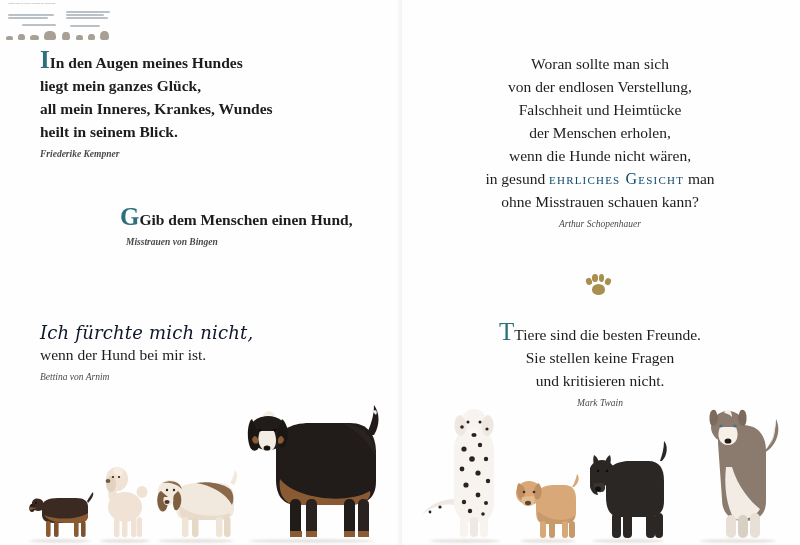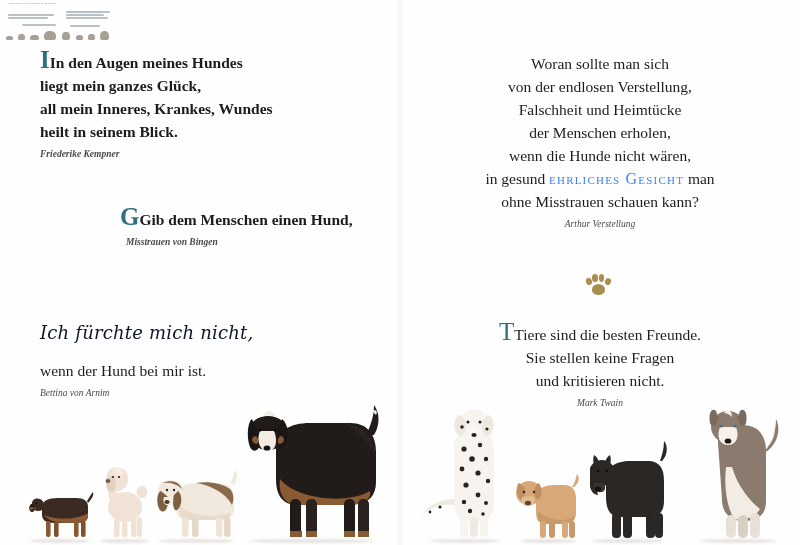--- a/index.html
+++ b/index.html
@@ -94,21 +94,21 @@
     font-family: "Liberation Serif", serif;
     margin-top: 6px;
     white-space: nowrap;
   }
   .center { text-align: center; }
   .center .qline { display: block; }
 
   .smallcaps {
     font-variant: small-caps;
     letter-spacing: 1.2px;
-    color: #3b82f6;
+    color: #0c4a6e;
     font-size: 16px;
   }
 
   .script {
     font-family: "DejaVu Serif", serif;
     font-style: italic;
     font-size: 18px;
     color: #0f172a;
     letter-spacing: .2px;
     white-space: nowrap;
@@ -195,33 +195,33 @@
     <div class="author">Friederike Kempner</div>
   </div>
 
   <div class="quote" style="left:120px; top:205px;font-weight:bold;">
     <div class="qline"><span class="drop">G</span><span>Gib dem Menschen einen Hund,</span></div>
     <div class="author" style="margin-left:6px;">Misstrauen von Bingen</div>
   </div>
 
   <div class="quote" style="left:40px; top:322px;">
     <div class="script">Ich fürchte mich nicht,</div>
-    <div class="qline" style="margin-top:16px;">wenn der Hund bei mir ist.</div>
+    <div class="qline" style="margin-top:0;">wenn der Hund bei mir ist.</div>
     <div class="author">Bettina von Arnim</div>
   </div>
 
   <div class="quote center" style="left:440px; top:52px; width:320px;">
     <span class="qline">Woran sollte man sich</span>
     <span class="qline">von der endlosen Verstellung,</span>
     <span class="qline">Falschheit und Heimtücke</span>
     <span class="qline">der Menschen erholen,</span>
     <span class="qline">wenn die Hunde nicht wären,</span>
     <span class="qline"><span>in gesund </span><span class="smallcaps">ehrliches Gesicht</span><span> man</span></span>
     <span class="qline">ohne Misstrauen schauen kann?</span>
-    <div class="author">Arthur Verstellung</div>
+    <div class="author">Arthur Schopenhauer</div>
   </div>
 
   <div class="paw">
     <i class="pad"></i>
     <i class="t1"></i>
     <i class="t2"></i>
     <i class="t3"></i>
     <i class="t4"></i>
   </div>
 

